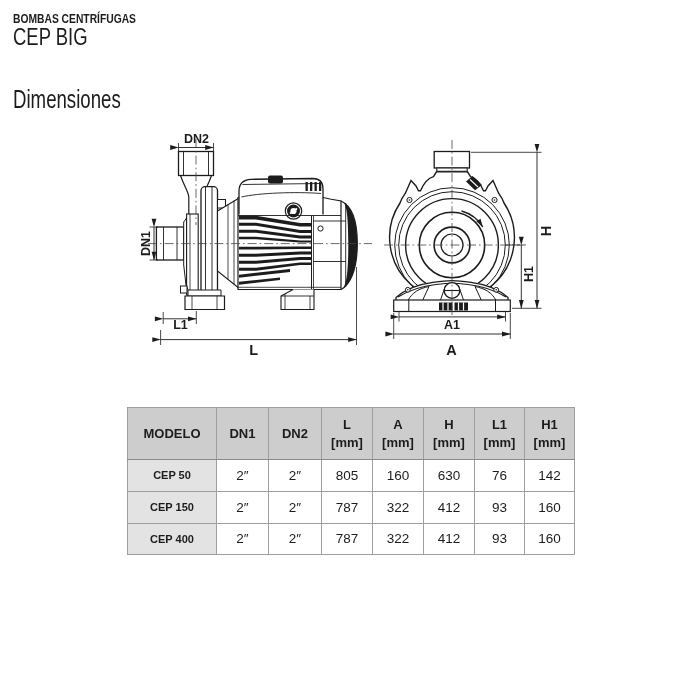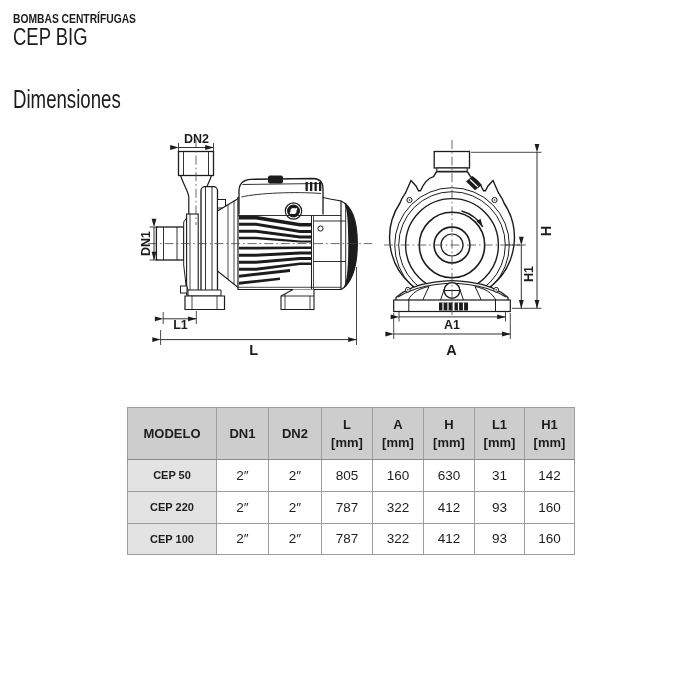--- a/index.html
+++ b/index.html
@@ -228,35 +228,35 @@
         <th>L1<br>[mm]</th>
         <th>H1<br>[mm]</th>
 </tr>
 <tr class="d">
         <td class="m">CEP 50</td>
         <td>2″</td>
         <td>2″</td>
         <td>805</td>
         <td>160</td>
         <td>630</td>
-        <td>31</td>
+        <td>76</td>
         <td>142</td>
       </tr>
 <tr class="d">
-        <td class="m">CEP 220</td>
+        <td class="m">CEP 150</td>
         <td>2″</td>
         <td>2″</td>
         <td>787</td>
         <td>322</td>
         <td>412</td>
         <td>93</td>
         <td>160</td>
       </tr>
 <tr class="d">
-        <td class="m">CEP 100</td>
+        <td class="m">CEP 400</td>
         <td>2″</td>
         <td>2″</td>
         <td>787</td>
         <td>322</td>
         <td>412</td>
         <td>93</td>
         <td>160</td>
       </tr>
 </tbody>
   </table>

